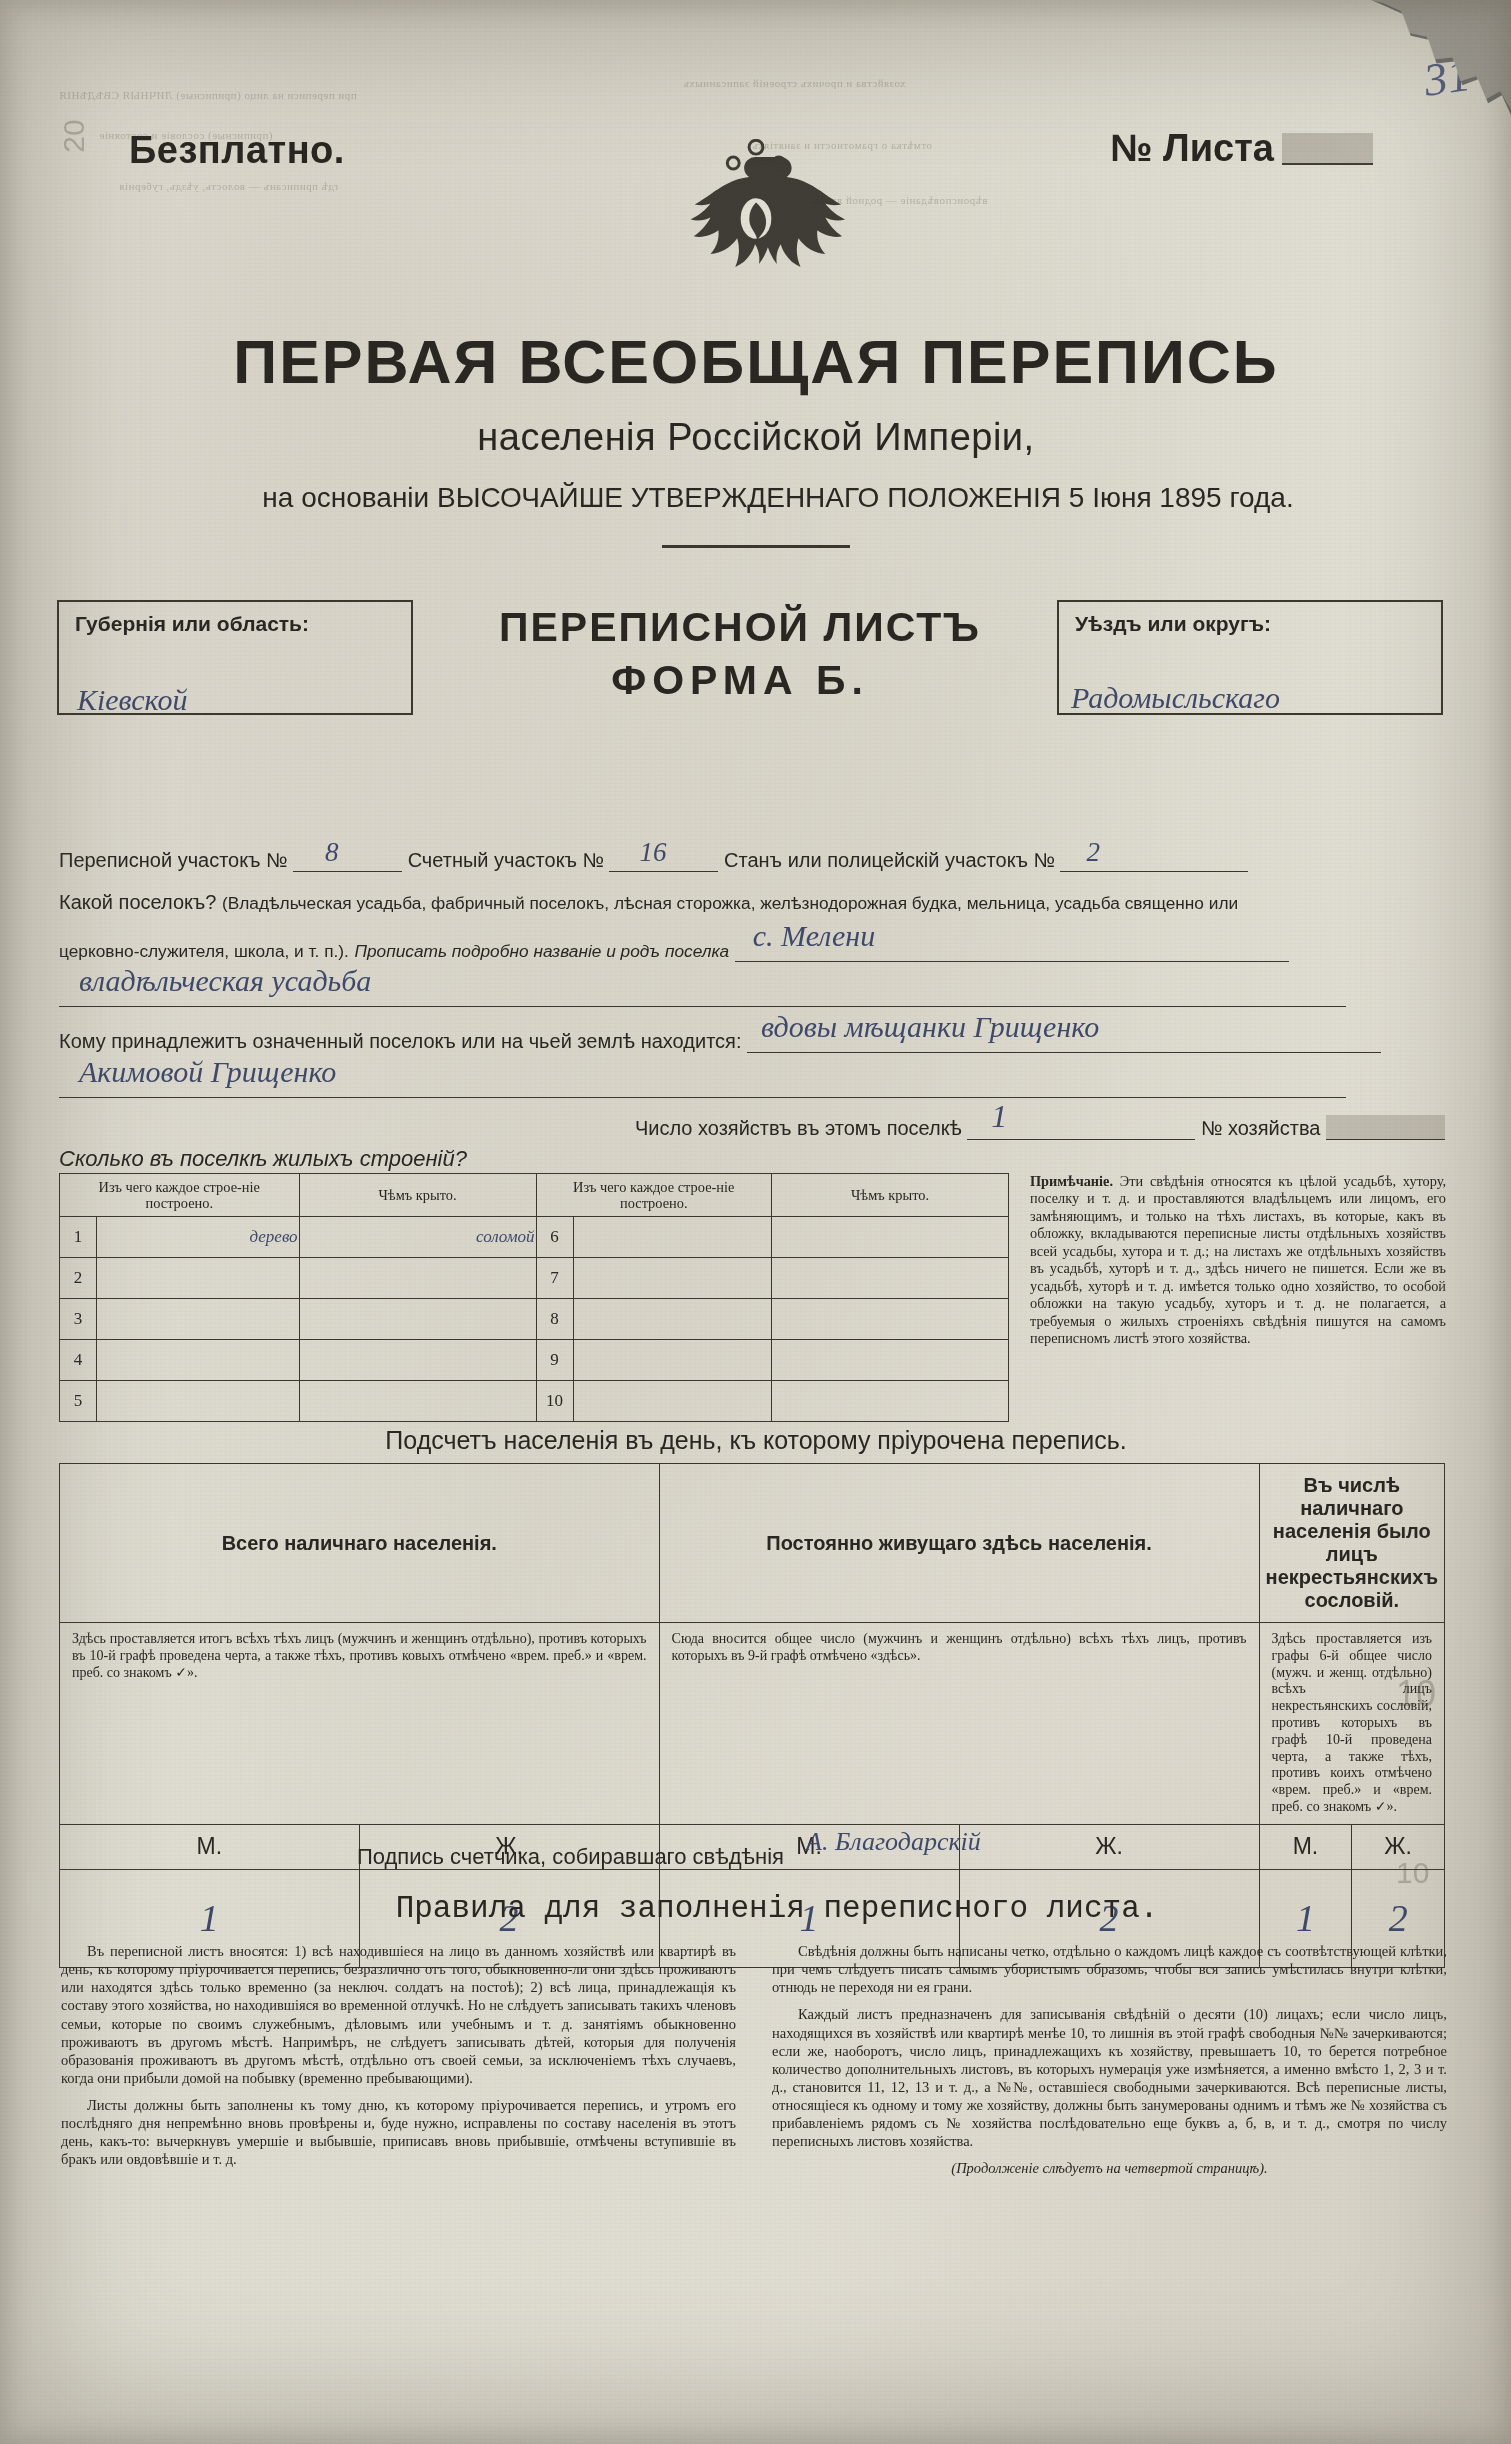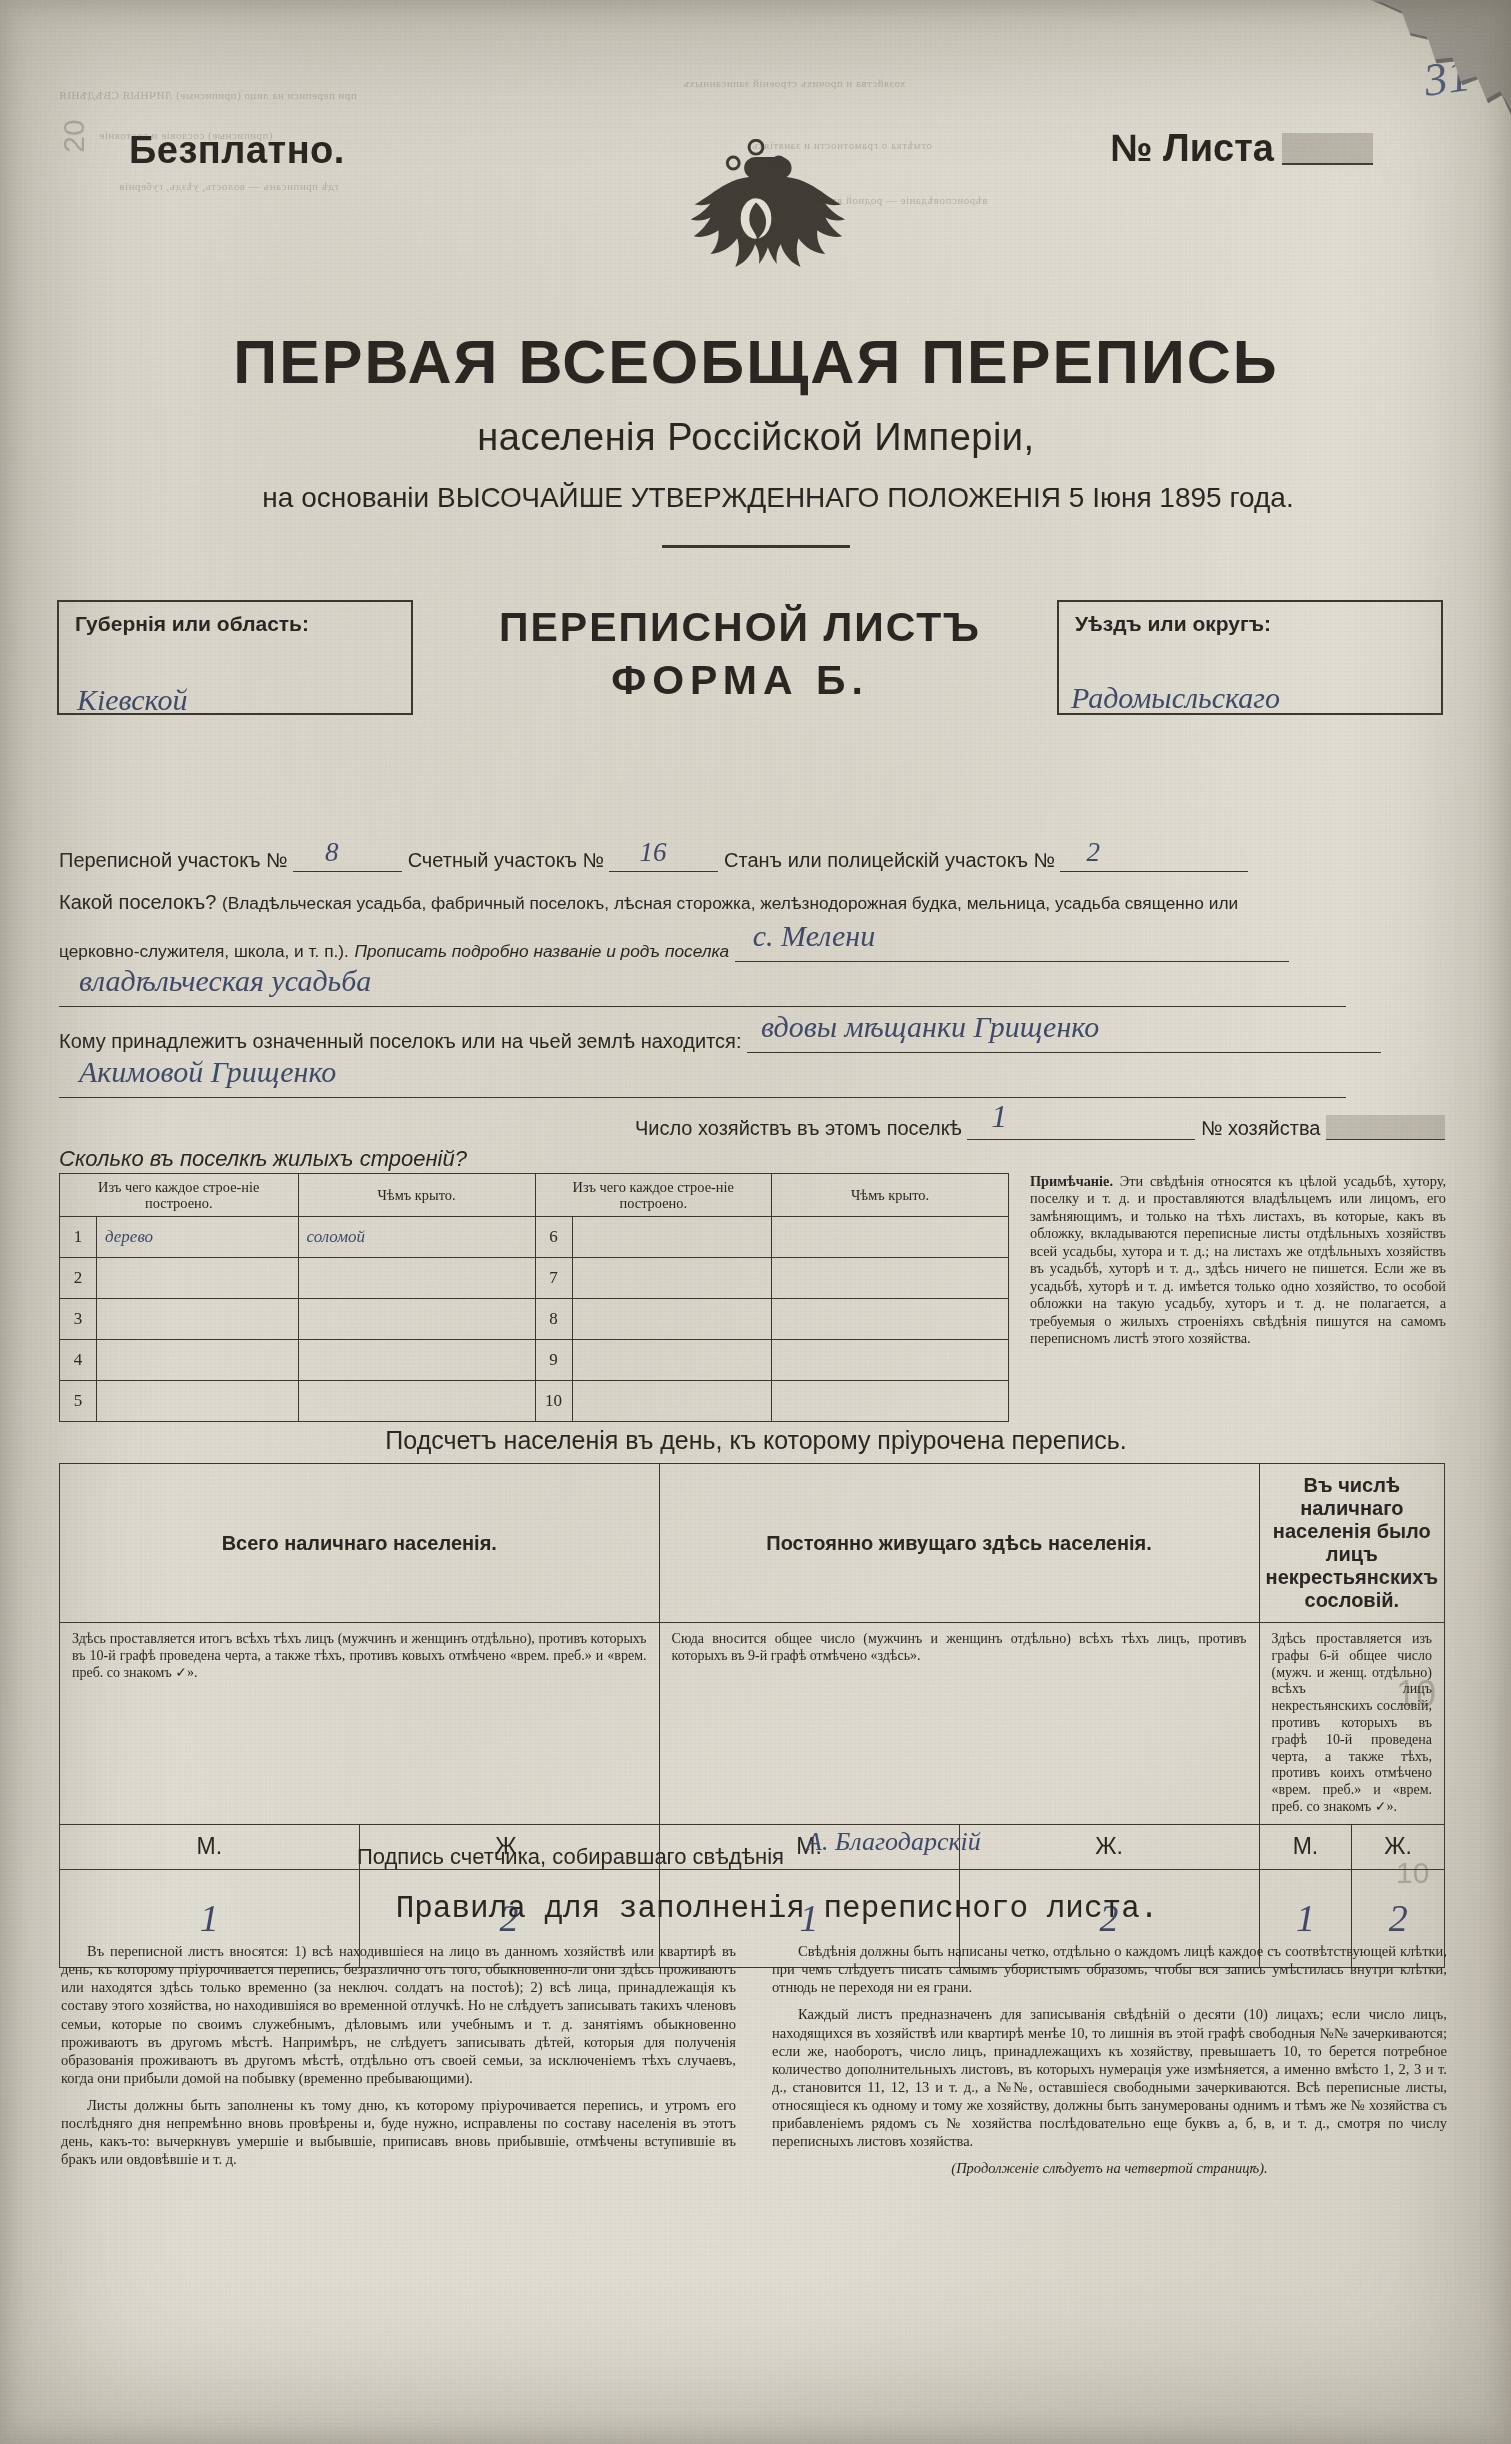--- a/index.html
+++ b/index.html
@@ -111,21 +111,21 @@
   }
   table.grid{border-collapse:collapse;}
   table.grid td,table.grid th{border:1.5px solid #3b372f;}
   .bldtable{position:absolute;left:59px;top:1173px;width:950px;}
   .bldtable td{height:38px;font-family:"Liberation Serif", serif;font-size:17px;}
   .bldtable th{
     font-family:"Liberation Serif", serif;font-size:14.4px;font-weight:normal;line-height:1.12;
     padding:3px 4px;height:36px;
   }
   .numc{width:34px;text-align:center;font-size:17px;}
-  .bldhand{font-family:"Liberation Serif", serif;font-style:italic;color:#3f4a6b;font-size:26px;padding-left:8px;}
+  .bldhand{font-family:"Liberation Serif", serif;font-style:italic;color:#3f4a6b;font-size:26px;padding-left:24px;text-align:right;}
   .note{
     position:absolute;left:1030px;top:1173px;width:416px;
     font-family:"Liberation Serif", serif;font-size:14.3px;line-height:1.22;text-align:justify;
   }
   .note b{font-weight:bold;}
 
   
   .popcap{
     position:absolute;left:0;right:0;top:1426px;text-align:center;
     font-family:"Liberation Sans", sans-serif;font-size:25px;

